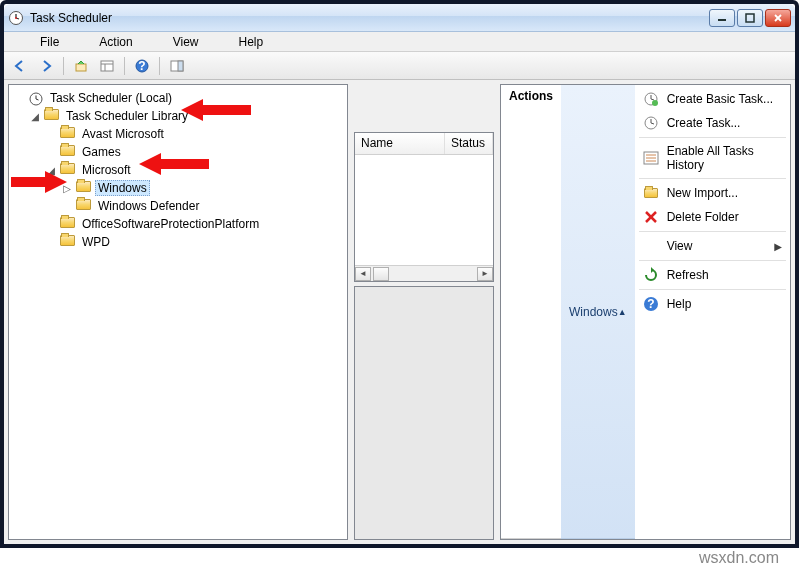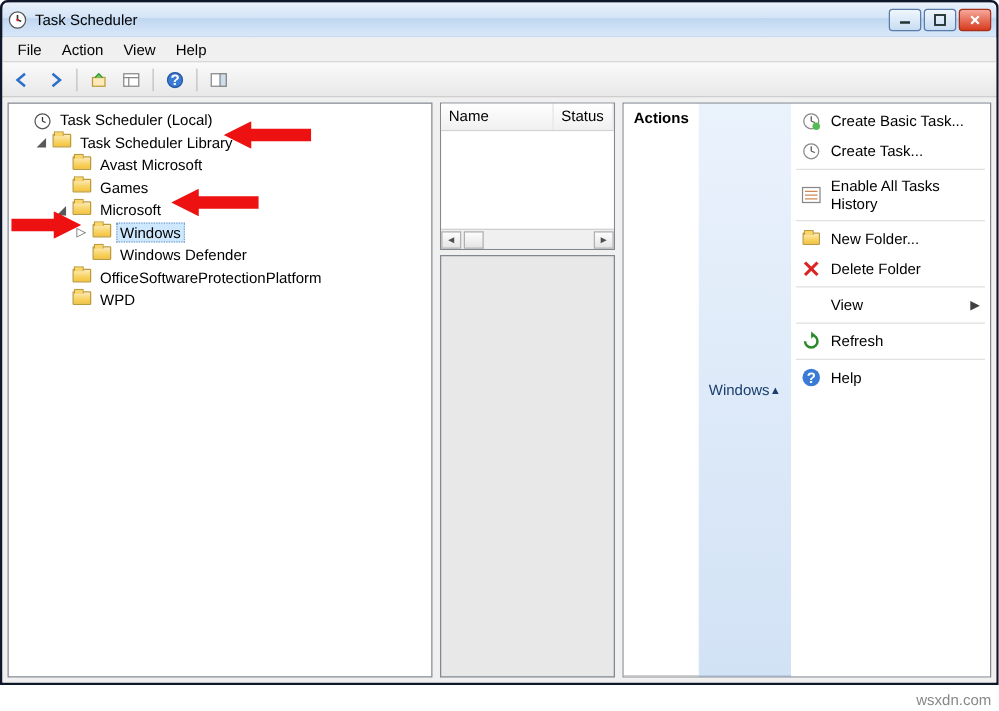--- a/index.html
+++ b/index.html
@@ -1,27 +1,27 @@
 <!DOCTYPE html>
 <html><head>
   <meta charset="utf-8">
   <style>
     * { box-sizing: border-box; margin: 0; padding: 0; font-family: "Segoe UI", Tahoma, sans-serif; font-size: 12px; }
     body { background: #fff; width: 799px; height: 569px; overflow: hidden; }
-    .window { width: 799px; height: 548px; border: 2px solid #0f172a; border-radius: 6px 6px 0 0; background: #fff; display: flex; flex-direction: column; }
+    .window { width: 799px; height: 548px; border: 4px solid #0f172a; border-radius: 6px 6px 0 0; background: #fff; display: flex; flex-direction: column; }
     .titlebar { height: 28px; background: linear-gradient(to bottom, #e9f1fb 0%, #d4e4f7 45%, #bfd6f0 46%, #d9e8f9 100%); border-bottom: 1px solid #a8c0dc; display: flex; align-items: center; padding: 0 4px; border-radius: 6px 6px 0 0; }
     .titlebar-icon { width: 16px; height: 16px; margin-right: 6px; position: relative; }
     .clock-icon svg { width: 16px; height: 16px; }
     .title-text { flex: 1; color: #000; }
     .win-controls { display: flex; gap: 2px; }
     .win-btn { width: 26px; height: 18px; border: 1px solid #5a7ca8; border-radius: 3px; display: flex; align-items: center; justify-content: center; background: linear-gradient(to bottom, #f0f6fc, #c8ddf3); cursor: pointer; }
     .win-btn.close { background: linear-gradient(to bottom, #f5a79b, #d73a1d); border-color: #a72f1a; color: #fff; }
     .win-btn svg { width: 10px; height: 10px; }
     .menubar { height: 20px; background: #f0f0f0; border-bottom: 1px solid #d0d0d0; display: flex; align-items: center; padding: 0 4px; }
-    .menu-item { padding: 2px 8px; cursor: pointer; }
+    .menu-item { padding: 2px 8px; cursor: pointer; margin-left: 24px; }
     .toolbar { height: 28px; background: linear-gradient(to bottom, #fafafa, #e8e8e8); border-bottom: 1px solid #c0c0c0; display: flex; align-items: center; padding: 0 4px; gap: 2px; }
     .tool-btn { width: 24px; height: 22px; display: flex; align-items: center; justify-content: center; border: 1px solid transparent; cursor: pointer; }
     .tool-sep { width: 1px; height: 18px; background: #c0c0c0; margin: 0 3px; }
     .content { flex: 1; display: flex; padding: 4px; gap: 0; background: #f0f0f0; overflow: hidden; }
     .pane { background: #fff; border: 1px solid #828790; }
     .tree-pane { width: 340px; padding: 4px; overflow: auto; }
     .mid-gap { width: 6px; }
     .list-header { display: flex; border-bottom: 1px solid #d0d0d0; background: #fff; height: 22px; }
     .list-col { padding: 3px 6px; border-right: 1px solid #e0e0e0; background: linear-gradient(to bottom,#fff,#f0f0f0); }
     .list-col.name { flex: 1; }
@@ -45,23 +45,23 @@
     .tree-row.selected .tree-label { background: #cde8ff; border: 1px dotted #7da2ce; padding: 0 2px; }
     .tree-toggle { width: 12px; text-align: center; color: #595959; font-size: 10px; }
     .tree-icon { width: 16px; height: 14px; margin: 0 3px; }
     .folder { background: linear-gradient(to bottom, #fceabb 0%, #f8d66d 50%, #f5c33b 100%); border: 1px solid #bd9a3a; border-radius: 1px; width: 15px; height: 11px; position: relative; }
     .folder::before { content: ""; position: absolute; top: -3px; left: 0; width: 6px; height: 3px; background: #f8d66d; border: 1px solid #bd9a3a; border-bottom: none; border-radius: 1px 1px 0 0; }
     .tree-label { padding: 0 3px; }
     .arrow-annot { position: absolute; z-index: 50; }
     .arrow-right { width: 70px; height: 22px; }
     .arrow-right svg, .arrow-left svg { width: 100%; height: 100%; }
     .arrow-left { width: 70px; height: 22px; }
-    .footer-credit { position: absolute; right: 6px; bottom: 2px; font-size: 12px; color: #888; }
+    .footer-credit { position: absolute; right: 20px; bottom: 2px; font-size: 16px; color: #888; }
     .tasks-pane-wrap { display:flex; flex-direction:column; width:140px;}
-    .list-pane-inner { border:1px solid #828790; background:#fff; display:flex; flex-direction:column; height: 118px;}
+    .list-pane-inner { border:1px solid #828790; background:#fff; display:flex; flex-direction:column; height: 150px; margin-top: 48px;}
     .list-lower-inner { flex:1; border:1px solid #828790; background:#e8e8e8; margin-top:4px;}
   </style>
 </head>
 <body>
 
 <div class="window">
 
   <div class="titlebar">
     <span class="titlebar-icon clock-icon">
       <svg viewBox="0 0 16 16">
@@ -307,21 +307,21 @@
                 <line x1="3" y1="11" x2="13" y2="11" stroke="#c85"></line>
               </svg>
             </span>
           <span>Enable All Tasks History</span>
         </div>
         <div class="action-sep"></div>
         <div class="action-row">
           <span class="action-icon">
               <div class="folder" style="width:14px;height:10px;"></div>
             </span>
-          <span>New Folder...</span>
+          <span>New Import...</span>
         </div>
         <div class="action-row">
           <span class="action-icon">
               <svg width="16" height="16">
                 <line x1="3" y1="3" x2="13" y2="13" stroke="#d22" stroke-width="2.5"></line>
                 <line x1="13" y1="3" x2="3" y2="13" stroke="#d22" stroke-width="2.5"></line>
               </svg>
             </span>
           <span>Delete Folder</span>
         </div>

